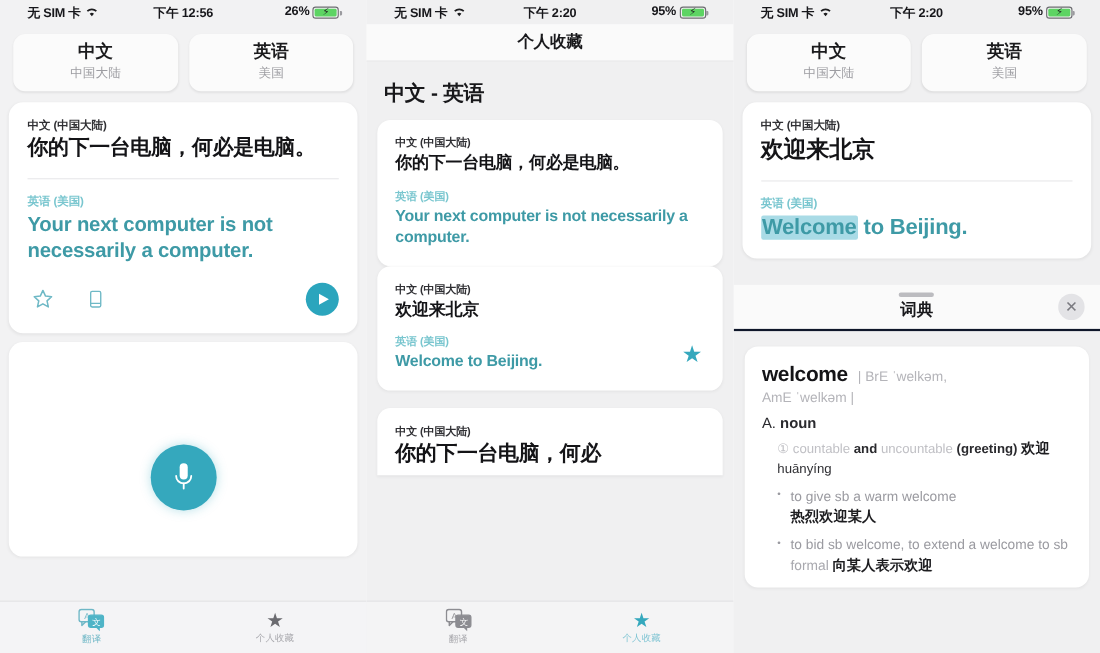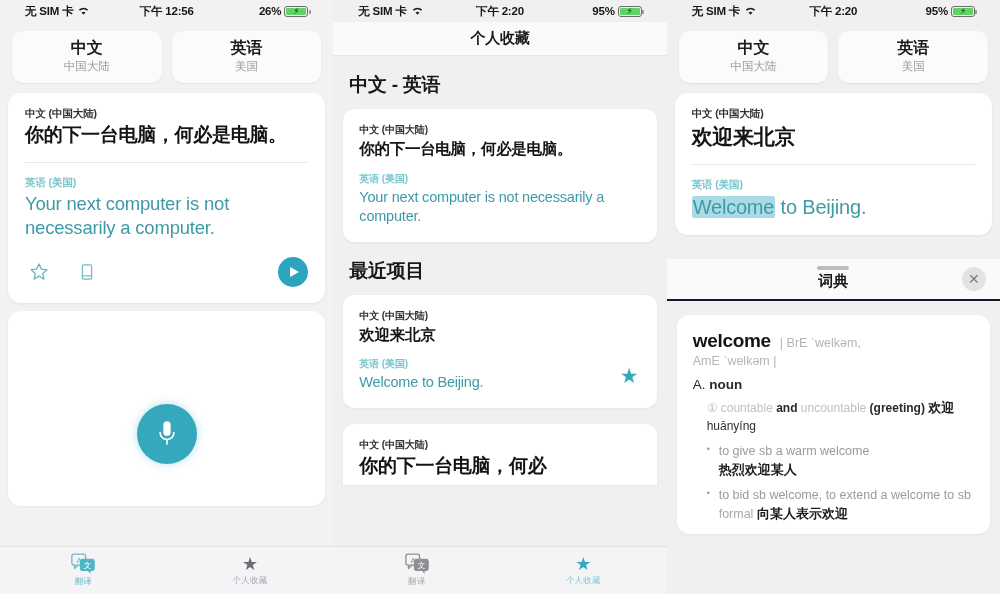--- a/index.html
+++ b/index.html
@@ -69,21 +69,21 @@
   }
   .card-inner { padding: 14px 17px 0 17px; }
   .lang-label { font-size: 10.5px; font-weight: bold; color: #303034; letter-spacing: -0.1px; }
   .lang-label.en { color: #79c6cf; }
   .src-text {
     font-size: 19px; font-weight: bold; color: #141417;
     line-height: 1.3; margin-top: 2px; letter-spacing: -0.3px;
   }
   .divider { height: 1px; background: #e8e8ea; margin: 14px 0 0 0; }
   .dst-text {
-    font-size: 18.5px; font-weight: normal; color: #3e9aa6;
+    font-size: 18.5px; font-weight: bold; color: #3e9aa6;
     line-height: 1.33; margin-top: 2px; letter-spacing: -0.2px;
   }
   .hl { background: #a9dbe6; border-radius: 2px; padding: 0 1px; }
   .card-actions {
     display: flex; align-items: center; padding: 16px 17px 16px 17px;
   }
   .icon-btn { width: 28px; height: 28px; display:flex; align-items:center; justify-content:center; }
   .icon-btn + .icon-btn { margin-left: 20px; }
   .play-btn {
     margin-left: auto; width: 30px; height: 30px; border-radius: 50%;
@@ -319,21 +319,20 @@
 
     <div class="fav-card">
       <div class="lang-label">中文 (中国大陆)</div>
       <div class="src-text">你的下一台电脑，何必是电脑。</div>
       <div class="block2">
         <div class="lang-label en">英语 (美国)</div>
         <div class="dst-text">Your next computer is not necessarily a computer.</div>
       </div>
     </div>
 
-    <div class="section-head">最近项目</div>
 
     <div class="fav-card">
       <div class="lang-label">中文 (中国大陆)</div>
       <div class="src-text">欢迎来北京</div>
       <div class="block2">
         <div class="lang-label en">英语 (美国)</div>
         <div class="dst-text">Welcome to Beijing.</div>
       </div>
       <span class="fav-star">★</span>
     </div>

